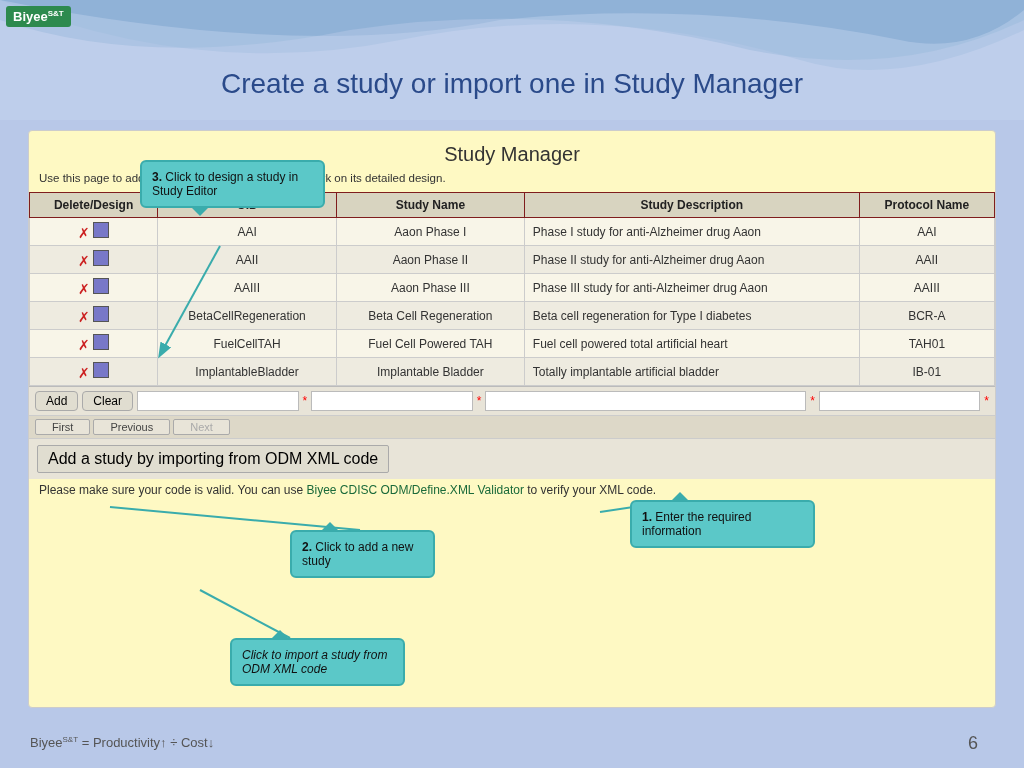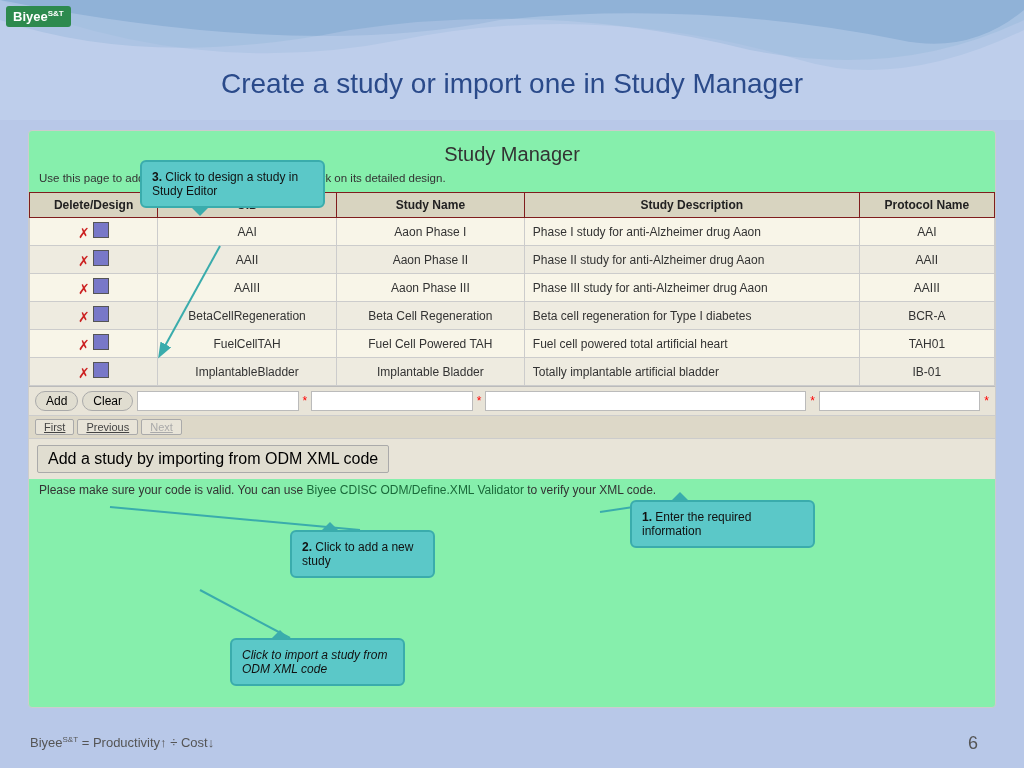--- a/index.html
+++ b/index.html
@@ -54,21 +54,21 @@
       z-index: 5;
     }
 
     
     .panel {
       position: absolute;
       top: 130px;
       left: 28px;
       right: 28px;
       bottom: 60px;
-      background: #86efac;
+      background: #fef9c3;
       border: 1px solid #ccc;
       border-radius: 4px;
       z-index: 2;
       overflow: hidden;
     }
 
     .panel-header {
       text-align: center;
       padding: 12px 0 4px;
       font-size: 20px;
@@ -135,21 +135,21 @@
       padding: 4px 6px;
       background: #e8e4d8;
       border-top: 1px solid #bbb;
       gap: 4px;
     }
     .btn {
       padding: 2px 10px;
       font-size: 12px;
       background: #e0ddd0;
       border: 1px solid #aaa;
-      border-radius: 10px;
+      border-radius: 4px;
       cursor: pointer;
     }
     .add-input {
       height: 20px;
       background: white;
       border: 1px solid #bbb;
       flex: 1;
       font-size: 11px;
     }
     .required-star {
@@ -160,28 +160,27 @@
     
     .nav-row {
       display: flex;
       align-items: center;
       padding: 3px 6px;
       background: #ddd8c8;
       border-top: 1px solid #ccc;
       gap: 3px;
     }
     .nav-btn {
-      padding: 1px 8px;
+      padding: 1px 16px;
       font-size: 11px;
       background: #e8e4d8;
       border: 1px solid #aaa;
       border-radius: 2px;
       cursor: pointer;
       color: #444;
-      text-decoration: underline;
     }
     .nav-btn.disabled {
       color: #aaa;
     }
 
     
     .import-row {
       display: flex;
       align-items: center;
       padding: 6px 8px;

